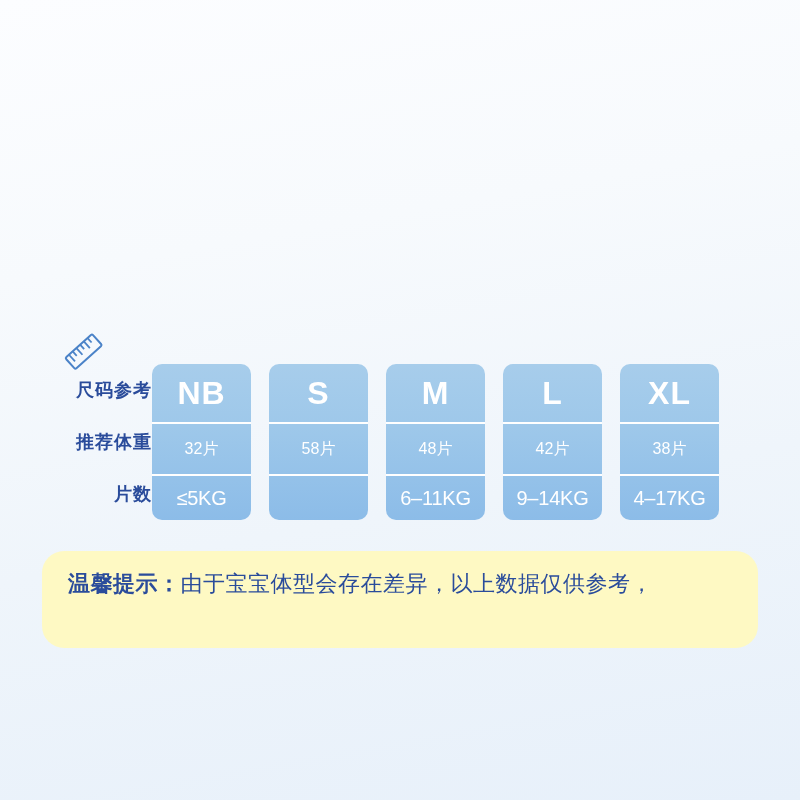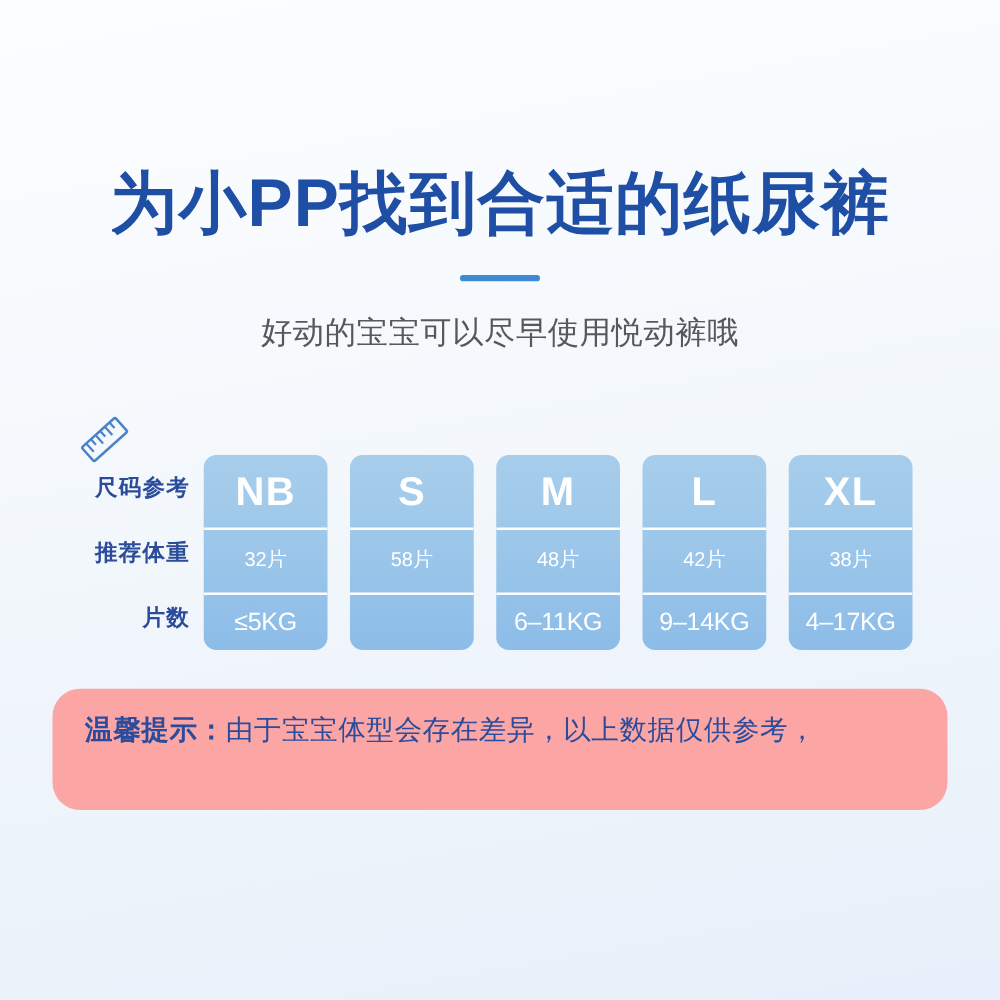--- a/index.html
+++ b/index.html
@@ -85,21 +85,21 @@
     justify-content: flex-end;
     font-size: 18px;
     font-weight: bold;
     color: #2a4c9b;
     letter-spacing: 1px;
     white-space: nowrap;
     text-align: center;
   }
   .columns {
     position: absolute;
-    left: 163px;
+    left: 152px;
     top: 0;
     width: 575px;
     height: 156px;
     display: flex;
     gap: 18px;
   }
   .col {
     width: 99px;
     height: 156px;
     border-radius: 10px;
@@ -134,46 +134,41 @@
     letter-spacing: -0.2px;
   }
 
   
   .tip-box {
     position: absolute;
     left: 42px;
     top: 551px;
     width: 716px;
     height: 97px;
-    background: #fca5a5;
+    background: #fef9c3;
     border-radius: 22px;
     box-sizing: border-box;
     padding: 16px 20px 0 20px;
   }
   .tip-line {
     font-size: 22px;
     color: #2a4c9b;
     line-height: 1.55;
     letter-spacing: 0.5px;
     white-space: nowrap;
   }
   .tip-line-1 { text-align: left; padding-left: 6px; }
   .tip-line-2 { text-align: left; padding-left: 145px; }
   .tip-label { font-weight: bold; }
 </style>
 </head>
 <body>
 
 <div class="page">
 
-  <div class="header">
-    <h1 class="main-title">为小PP找到合适的纸尿裤</h1>
-    <div class="title-divider"></div>
-    <p class="subtitle">好动的宝宝可以尽早使用悦动裤哦</p>
-  </div>
 
   <div class="ruler-icon">
     <svg width="52" height="52" viewBox="0 0 52 52">
       <g transform="rotate(-42 26 26)">
         <rect x="8" y="18" width="36" height="15" rx="1.5" fill="none" stroke="#4b83c8" stroke-width="2"></rect>
         <line x1="13" y1="18" x2="13" y2="27" stroke="#4b83c8" stroke-width="1.8"></line>
         <line x1="18" y1="18" x2="18" y2="24" stroke="#4b83c8" stroke-width="1.8"></line>
         <line x1="23" y1="18" x2="23" y2="27" stroke="#4b83c8" stroke-width="1.8"></line>
         <line x1="28" y1="18" x2="28" y2="24" stroke="#4b83c8" stroke-width="1.8"></line>
         <line x1="33" y1="18" x2="33" y2="27" stroke="#4b83c8" stroke-width="1.8"></line>

